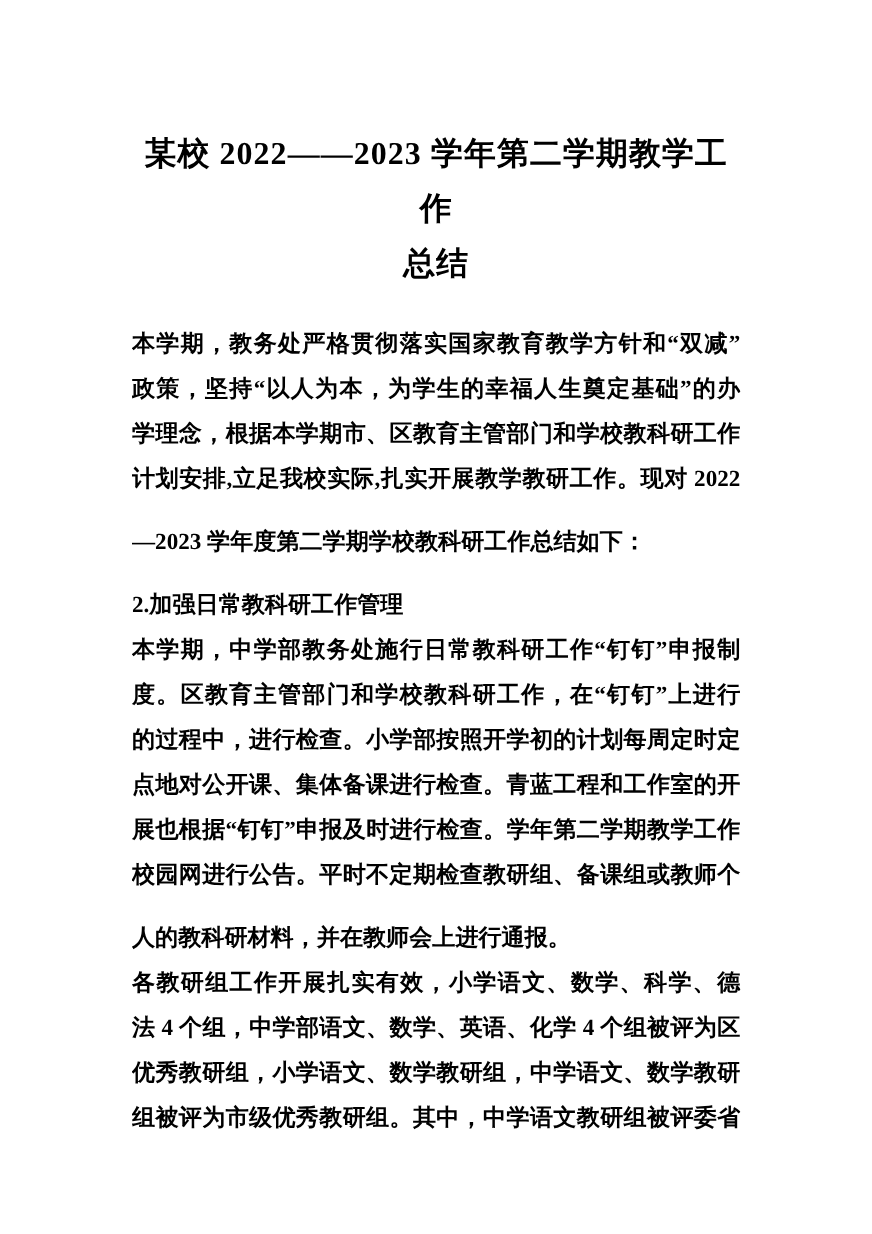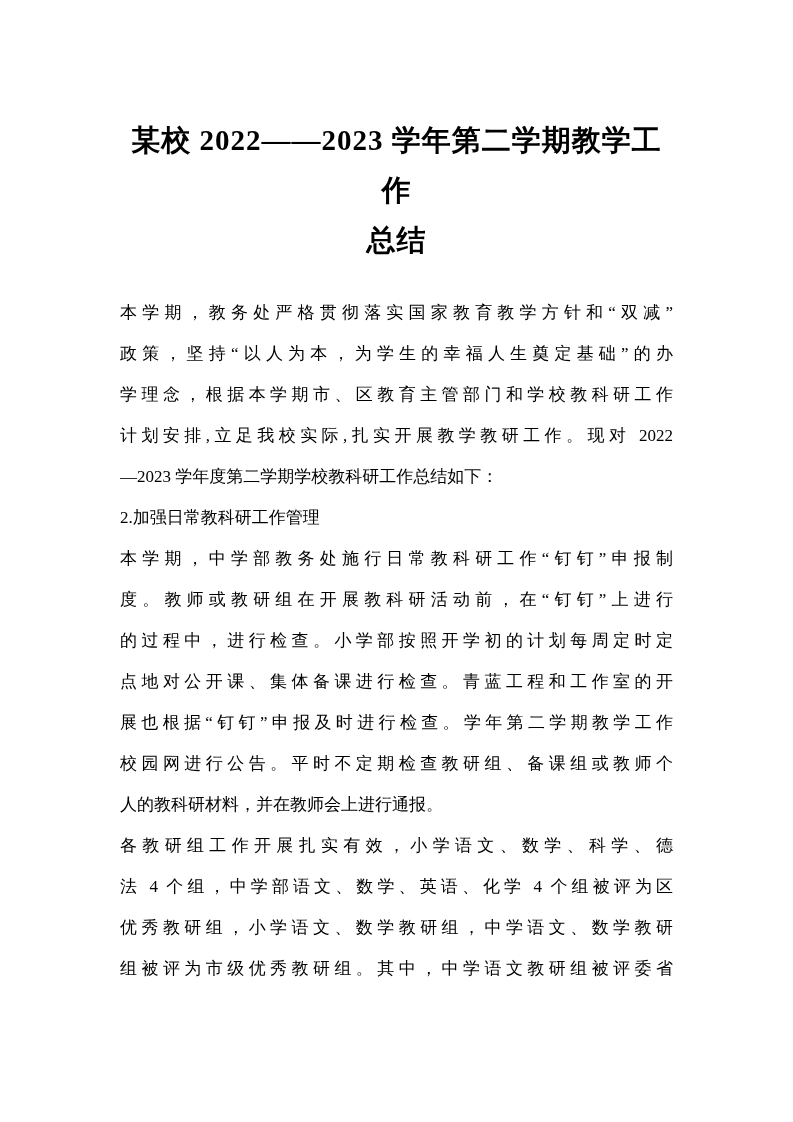--- a/index.html
+++ b/index.html
@@ -25,33 +25,35 @@
   .doc-title {
     margin: 115px 0 0 0;
     font-size: 29px;
     font-weight: bold;
     line-height: 50px;
     text-align: center;
     letter-spacing: 1px;
   }
   .doc-body {
     margin-top: 27px;
-    font-size: 17px;
+    font-size: 21px;
+    font-weight: bold;
   }
   .bline {
     height: 41px;
     line-height: 41px;
     overflow: hidden;
     text-align: justify;
     text-align-last: justify;
     -moz-text-align-last: justify;
   }
   .bline.no-stretch {
     text-align: center;
     text-align-last: left;
+    margin-top: 16px;
     -moz-text-align-last: left;
   }
 </style>
 </head>
 <body>
 
 <div class="page">
   <div class="content">
 
     <h1 class="doc-title">
@@ -60,21 +62,21 @@
     </h1>
 
     <div class="doc-body">
       <div class="bline">本学期，教务处严格贯彻落实国家教育教学方针和“双减”</div>
       <div class="bline">政策，坚持“以人为本，为学生的幸福人生奠定基础”的办</div>
       <div class="bline">学理念，根据本学期市、区教育主管部门和学校教科研工作</div>
       <div class="bline">计划安排,立足我校实际,扎实开展教学教研工作。现对 2022</div>
       <div class="bline no-stretch">—2023 学年度第二学期学校教科研工作总结如下：</div>
       <div class="bline no-stretch">2.加强日常教科研工作管理</div>
       <div class="bline">本学期，中学部教务处施行日常教科研工作“钉钉”申报制</div>
-      <div class="bline">度。教师或教研组在开展教科研活动前，在“钉钉”上进行</div>
+      <div class="bline">度。区教育主管部门和学校教科研工作，在“钉钉”上进行</div>
       <div class="bline">的过程中，进行检查。小学部按照开学初的计划每周定时定</div>
       <div class="bline">点地对公开课、集体备课进行检查。青蓝工程和工作室的开</div>
       <div class="bline">展也根据“钉钉”申报及时进行检查。学年第二学期教学工作</div>
       <div class="bline">校园网进行公告。平时不定期检查教研组、备课组或教师个</div>
       <div class="bline no-stretch">人的教科研材料，并在教师会上进行通报。</div>
       <div class="bline">各教研组工作开展扎实有效，小学语文、数学、科学、德</div>
       <div class="bline">法 4 个组，中学部语文、数学、英语、化学 4 个组被评为区</div>
       <div class="bline">优秀教研组，小学语文、数学教研组，中学语文、数学教研</div>
       <div class="bline">组被评为市级优秀教研组。其中，中学语文教研组被评委省</div>
     </div>

